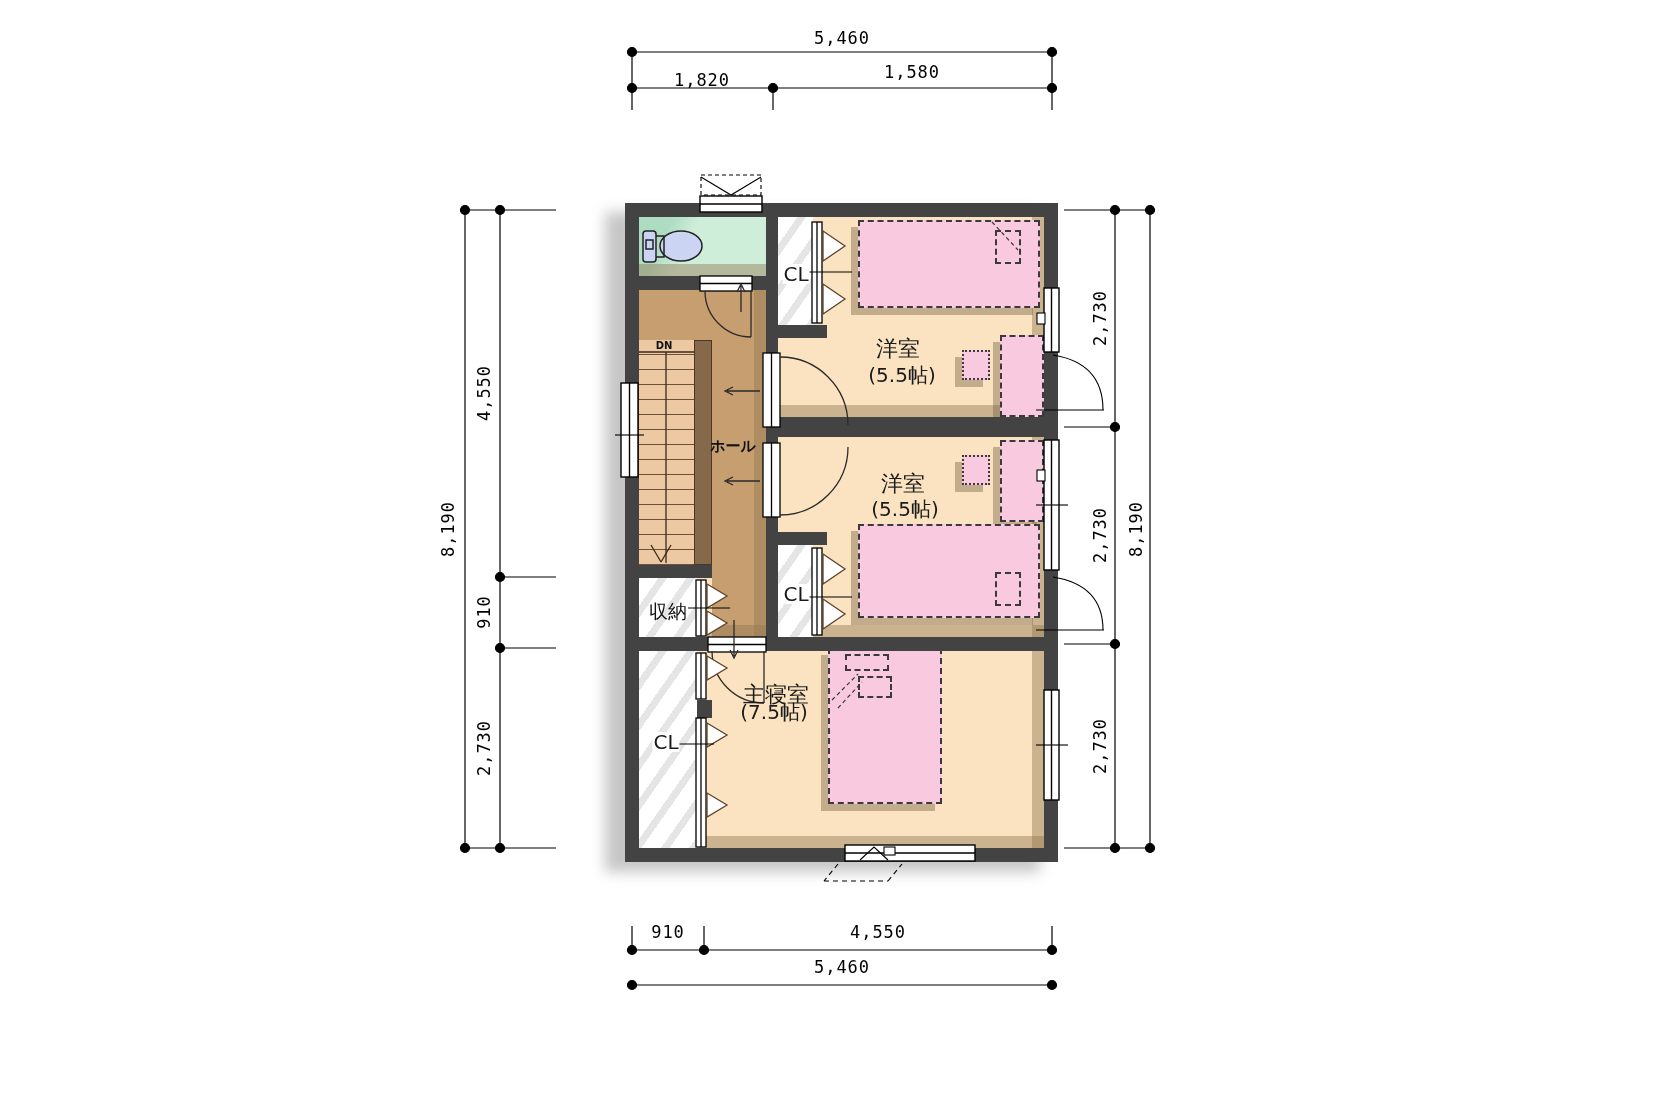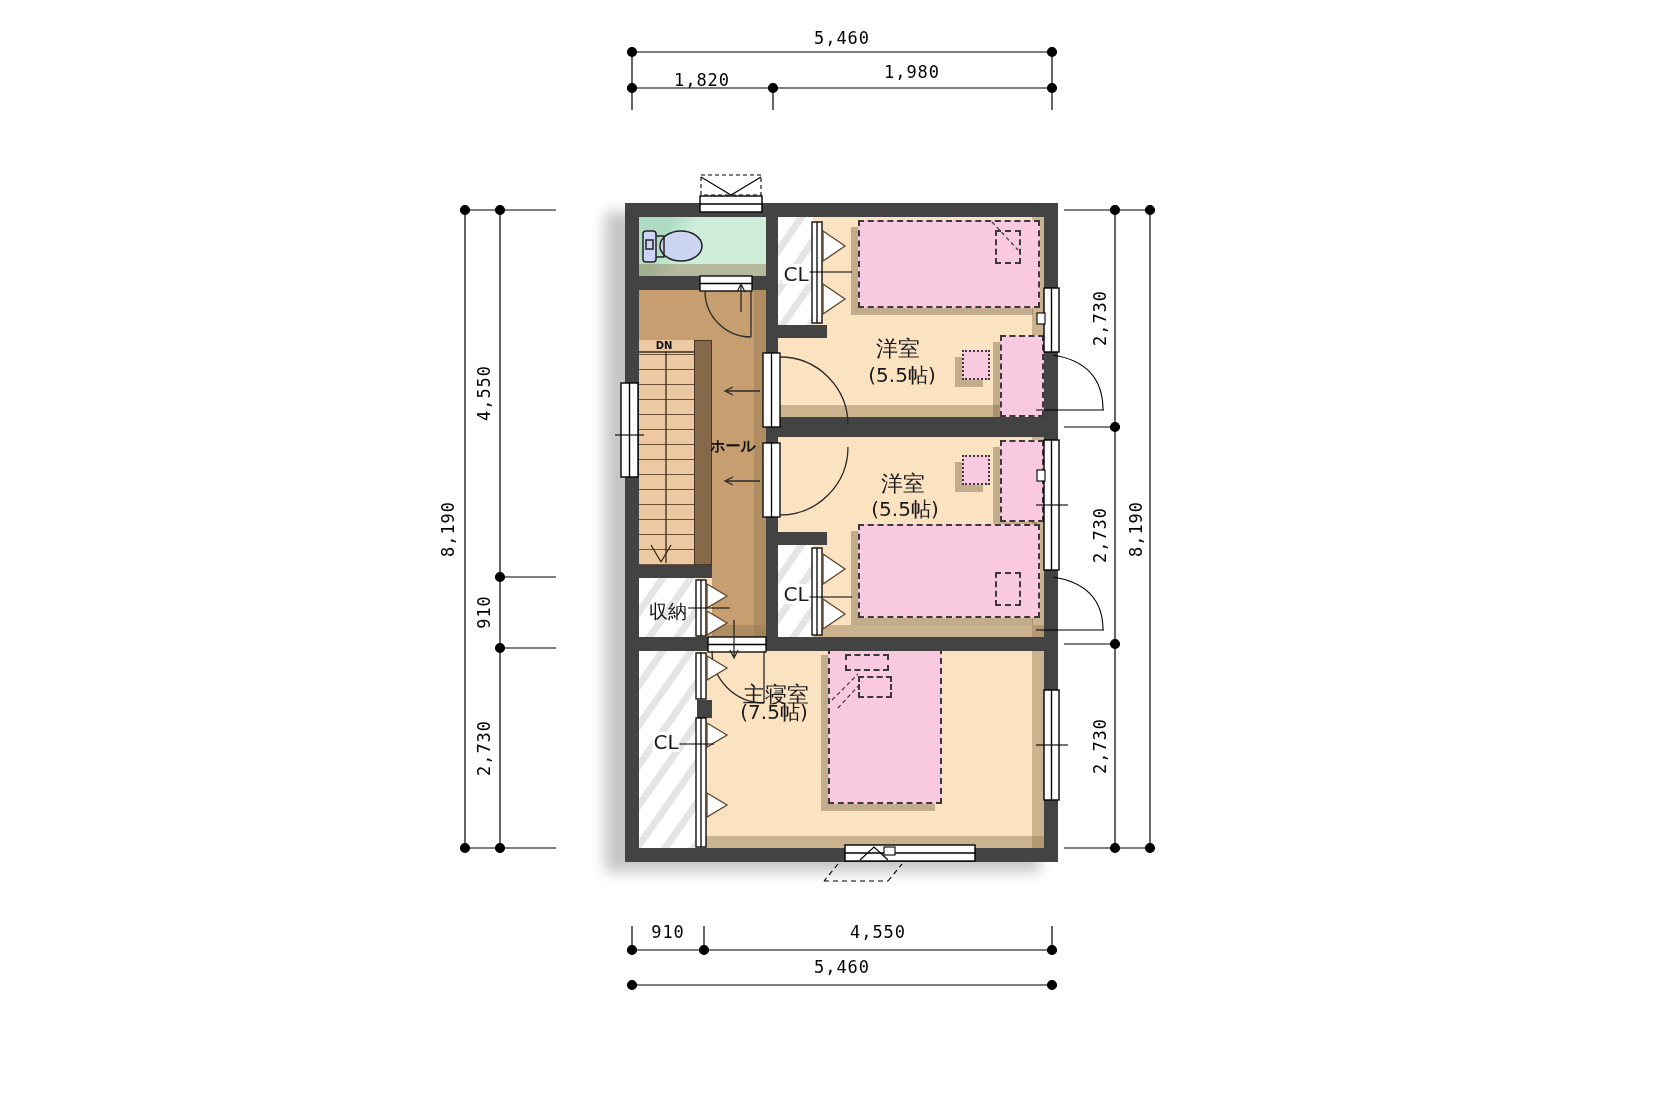--- a/index.html
+++ b/index.html
@@ -270,21 +270,21 @@
   <div class="txt" style="left:668px;top:611px;font-size:19px;">収納</div>
 
   <div class="txt cllabel" style="left:796px;top:274px;background:#fff;padding:0 1px;">CL</div>
   <div class="txt cllabel" style="left:796px;top:594px;background:#fff;padding:0 1px;">CL</div>
   <div class="txt cllabel" style="left:666px;top:742px;background:#fff;padding:0 1px;">CL</div>
 
   <div class="txt" style="left:664px;top:346px;font-size:10px;font-weight:bold;">DN</div>
 
   <div class="txt dim" style="left:842px;top:38px;">5,460</div>
   <div class="txt dim" style="left:702px;top:80px;">1,820</div>
-  <div class="txt dim" style="left:912px;top:72px;">1,980</div>
+  <div class="txt dim" style="left:912px;top:72px;">1,580</div>
 
   <div class="txt dim" style="left:668px;top:932px;">910</div>
   <div class="txt dim" style="left:878px;top:932px;">4,550</div>
   <div class="txt dim" style="left:842px;top:967px;">5,460</div>
 
   <div class="vtxt dim" style="left:448px;top:529px;">8,190</div>
   <div class="vtxt dim" style="left:484px;top:393px;">4,550</div>
   <div class="vtxt dim" style="left:484px;top:612px;">910</div>
   <div class="vtxt dim" style="left:484px;top:748px;">2,730</div>
 

